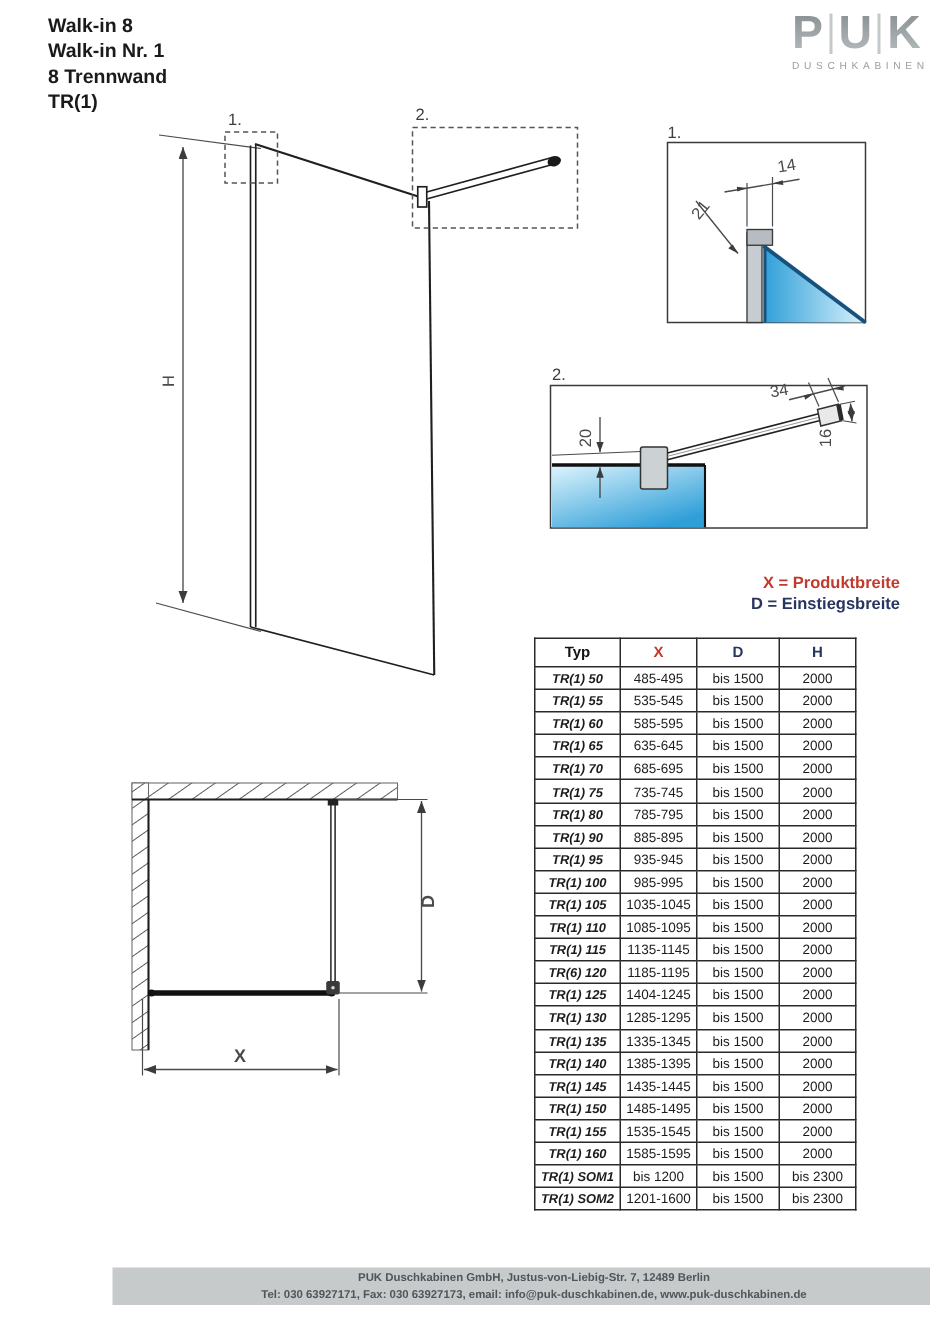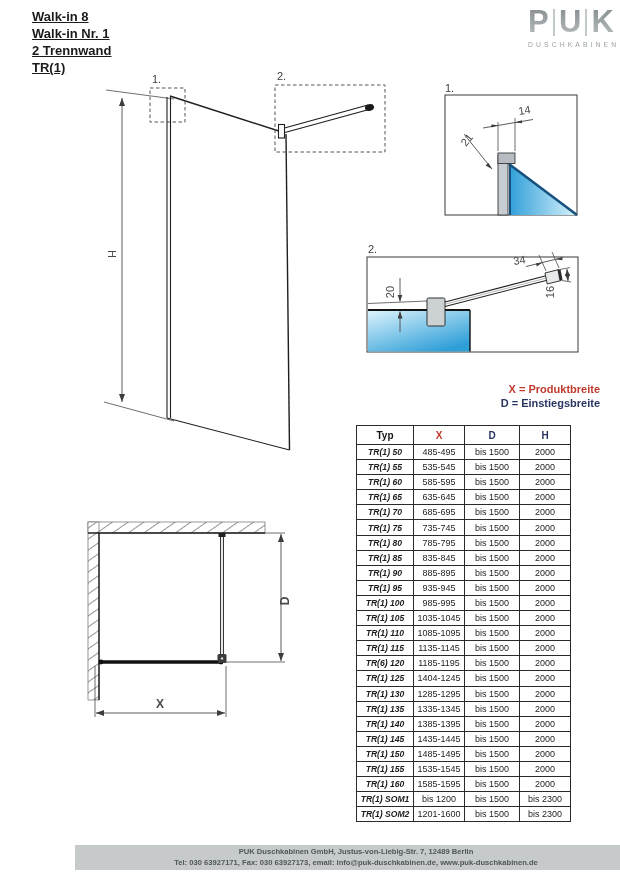--- a/index.html
+++ b/index.html
@@ -2,21 +2,21 @@
 <html><head>
 <meta charset="utf-8">
 <style>
   html,body{margin:0;padding:0;background:#fff;}
   #canvas{
     position:relative;width:620px;height:878px;background:#fff;overflow:hidden;
     font-family:"Liberation Sans",sans-serif;color:#1c1c1c;
   }
   
   .title-block{position:absolute;left:32px;top:8px;}
-  .title-line{font-size:13px;font-weight:bold;line-height:17px;color:#1a1a1a;text-decoration:underline;}
+  .title-line{font-size:13px;font-weight:bold;line-height:17px;color:#1a1a1a;}
   
   .logo{position:absolute;left:528px;top:6px;width:86px;text-align:center;}
   .logo-letters{display:flex;align-items:center;justify-content:space-between;height:32px;}
   .logo-letters span.ltr{
     font-size:31px;font-weight:bold;line-height:30px;
     background:linear-gradient(#878e91,#b7bdbf);
     -webkit-background-clip:text;background-clip:text;color:transparent;
   }
   .logo-sep{width:2px;height:27px;background:#c3c8ca;}
   .logo-sub{font-size:6.8px;letter-spacing:3.1px;color:#9aa1a3;margin-top:3px;white-space:nowrap;}
@@ -56,21 +56,21 @@
   .dim-num{font-size:11px;fill:#4a4a4a;}
 </style>
 </head>
 <body>
 
 <div id="canvas">
 
   <div class="title-block">
     <div class="title-line">Walk-in 8</div>
     <div class="title-line">Walk-in Nr. 1</div>
-    <div class="title-line">2 Trennwand</div>
+    <div class="title-line">8 Trennwand</div>
     <div class="title-line">TR(1)</div>
   </div>
 
   <div class="logo">
     <div class="logo-letters">
       <span class="ltr">P</span>
       <span class="logo-sep"></span>
       <span class="ltr">U</span>
       <span class="logo-sep"></span>
       <span class="ltr">K</span>
@@ -318,26 +318,20 @@
       <td>2000</td>
     </tr>
 
     <tr>
       <td class="typ">TR(1) 80</td>
       <td>785-795</td>
       <td>bis 1500</td>
       <td>2000</td>
     </tr>
 
-    <tr>
-      <td class="typ">TR(1) 85</td>
-      <td>835-845</td>
-      <td>bis 1500</td>
-      <td>2000</td>
-    </tr>
 
     <tr>
       <td class="typ">TR(1) 90</td>
       <td>885-895</td>
       <td>bis 1500</td>
       <td>2000</td>
     </tr>
 
     <tr>
       <td class="typ">TR(1) 95</td>

